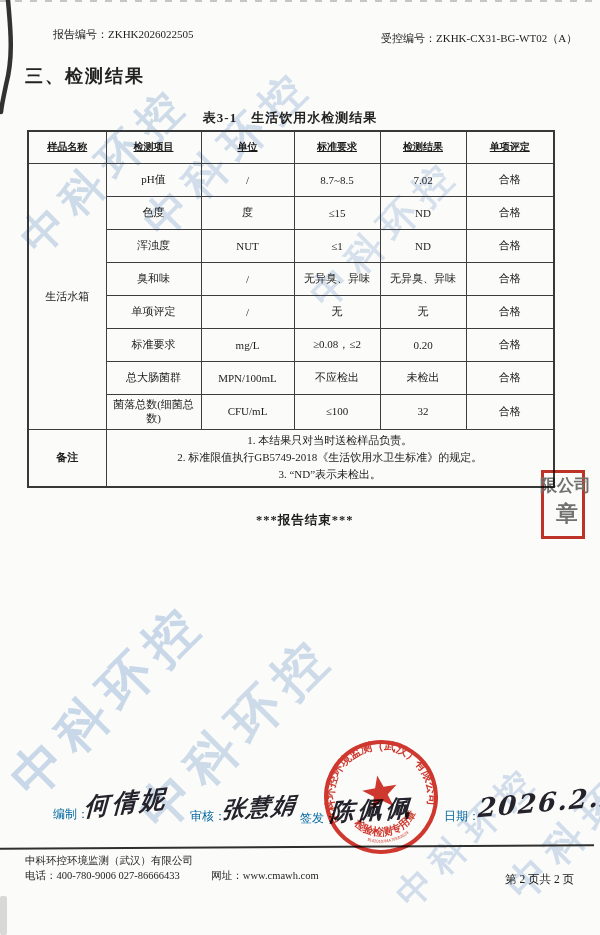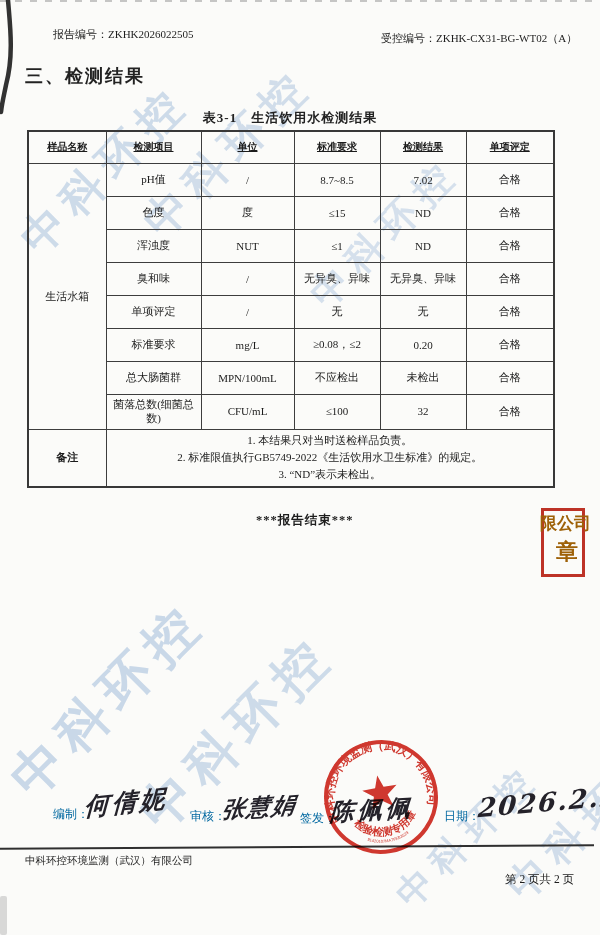--- a/index.html
+++ b/index.html
@@ -63,23 +63,23 @@
   td.remarks-cell { text-align:left; padding:5px 8px; }
   td.remarks-cell div { line-height:17px; white-space:nowrap; }
   tr.remark-row td { height:58px;margin-left:12px; }
 
   
   .end-report { left:256px; top:512px; font-size:12.5px; letter-spacing:1px;
                 font-weight:700; color:#1d1d1d; z-index:1;text-align:right; }
 
   
   .corner-stamp {
-    left:541px; top:508px; width:44px; height:69px;
+    left:541px; top:470px; width:44px; height:69px;
     border:3px solid #c03428;
-    color:#a16207;
+    color:#737373;
     z-index:3; mix-blend-mode:multiply;
     padding:1px 2px;
     background:rgba(255,255,255,0);
   }
   .corner-stamp .cs-row1 { font-size:17px; font-weight:700; letter-spacing:0;
                            white-space:nowrap; margin-left:-6px; }
   .corner-stamp .cs-row2 { font-size:22px; font-weight:700; text-align:right;
                            margin-top:2px; padding-right:2px; }
 
   
@@ -208,21 +208,21 @@
     <td>菌落总数(细菌总数)</td>
     <td>CFU/mL</td>
     <td>≤100</td>
     <td>32</td>
     <td>合格</td>
   </tr>
   <tr class="remark-row">
     <td class="remark-label">备注</td>
     <td class="remarks-cell" colspan="5">
       <div>1. 本结果只对当时送检样品负责。</div>
-      <div>2. 标准限值执行GB5749-2022《生活饮用水卫生标准》的规定。</div>
+      <div>2. 标准限值执行GB5749-2018《生活饮用水卫生标准》的规定。</div>
       <div>3. “ND”表示未检出。</div>
     </td>
   </tr>
   </tbody>
 </table>
 
 <div class="abs end-report">***报告结束***</div>
 
 <div class="abs corner-stamp">
   <div class="cs-row1">限公司</div>
@@ -258,14 +258,15 @@
     </text>
     <text font-size="4.5" fill="#d02a20" font-family="Liberation Sans, sans-serif">
       <textPath href="#arcSerial" startOffset="50%" text-anchor="middle">91420107MA7FKB3529</textPath>
     </text>
   </svg>
 </div>
 
 <div class="abs footer-line"></div>
 <div class="abs footer-text">
   <div>中科环控环境监测（武汉）有限公司</div>
+  <div>电话：400-780-9006   027-86666433　　　网址：www.cmawh.com</div>
 </div>
 <div class="abs page-info">第 2 页共 2 页</div>
 
 </body></html>

